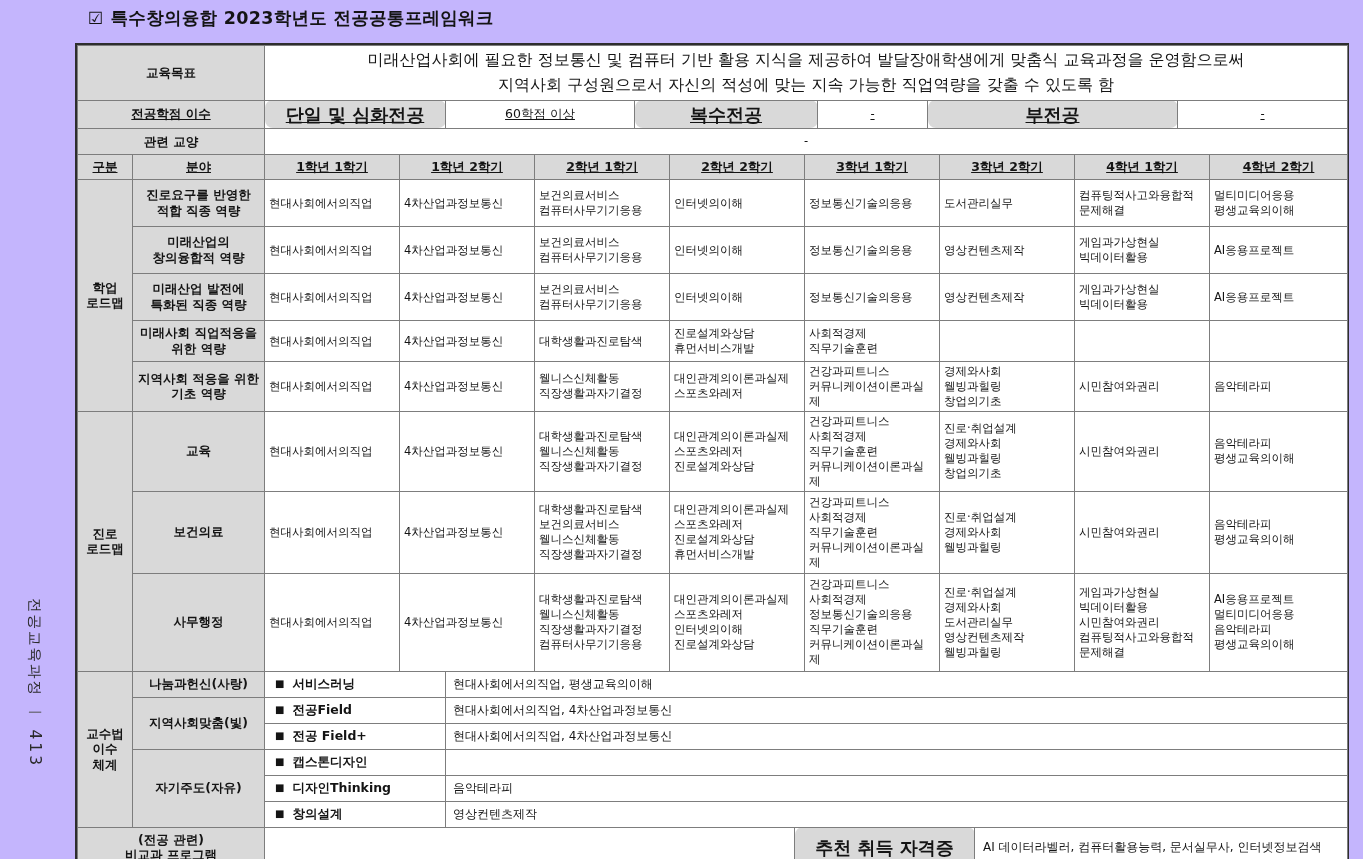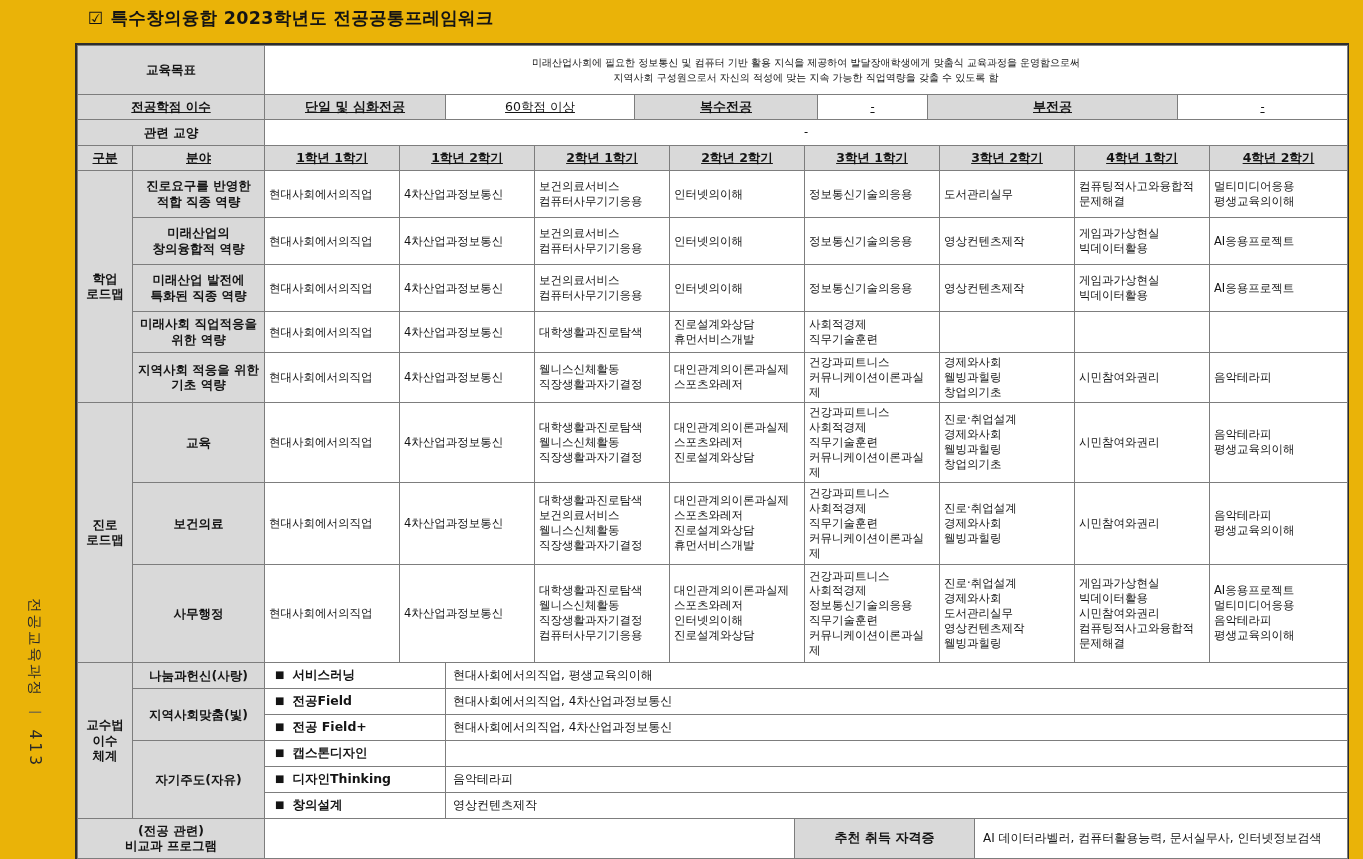--- a/index.html
+++ b/index.html
@@ -1,37 +1,37 @@
 <!DOCTYPE html>
 <html><head>
 <meta charset="utf-8">
 <style>
   html,body { margin:0; padding:0; background:#ffffff; }
   body { font-family:"DejaVu Sans","Liberation Sans",sans-serif; color:#141414; }
-  .page { position:relative; width:1363px; height:859px; background:#eab308; overflow:hidden; }
+  .page { position:relative; width:1363px; height:859px; background:#c4b5fd; overflow:hidden; }
 
   .title { position:absolute; left:88px; top:6px; font-size:17.5px; font-weight:700; letter-spacing:0.3px; white-space:nowrap; }
   .title .chk { font-size:17px; margin-right:7px; font-weight:400; }
 
   .sidebar { position:absolute; left:44px; top:598px; transform:rotate(90deg); transform-origin:top left;
              font-size:14.5px; color:#2a2a2a; letter-spacing:2px; white-space:nowrap; width:258px; }
   .sidebar .sep { margin:0 8px; color:#555; }
   .sidebar .pg { font-size:15.5px; letter-spacing:3px; }
 
   .frame { position:absolute; left:75px; top:43px; width:1270px; border:2px solid #2e2e2e; background:#fff; }
 
   table { border-collapse:collapse; table-layout:fixed; width:1270px; }
   table + table { margin-top:-1px; }
   th, td { border:1px solid #7d7d7d; overflow:hidden; }
   th { background:#d9d9d9; font-weight:700; font-size:12.5px; text-align:center; padding:1px 3px; white-space:pre-line; line-height:1.25; }
   td { background:#ffffff; font-size:11.5px; font-weight:400; text-align:left; vertical-align:middle;
        padding:2px 4px; white-space:pre-line; line-height:1.3; }
   td.center { text-align:center; }
-  td.gray { background:#d9d9d9; font-weight:700; font-size:13px; text-align:center; }
-  td.goal { font-size:10px; text-align:center; line-height:1.55; }
+  td.gray { background:#d9d9d9; font-weight:700; font-size:18px; text-align:center;border-radius:8px; }
+  td.goal { font-size:16px; text-align:center; line-height:1.55; }
   td.method { font-weight:700; font-size:12.5px; padding-left:10px;margin-top:40px; }
   td.method .bullet { font-size:10px; margin-right:8px; position:relative; top:-1px; }
   td.courses { font-size:12px; padding-left:7px; }
   td.certval { font-size:12px; padding-left:8px;border-radius:7px; }
 
   tr.h49 { height:49px; } tr.h25 { height:25px;text-decoration:underline; } tr.h26 { height:26px; }
   tr.h47 { height:47px; } tr.h41 { height:41px; } tr.h48 { height:48px; }
   tr.h80 { height:80px; } tr.h82 { height:82px; } tr.h98 { height:98px; }
   tr.h40 { height:40px;margin-left:40px; }
 </style>

